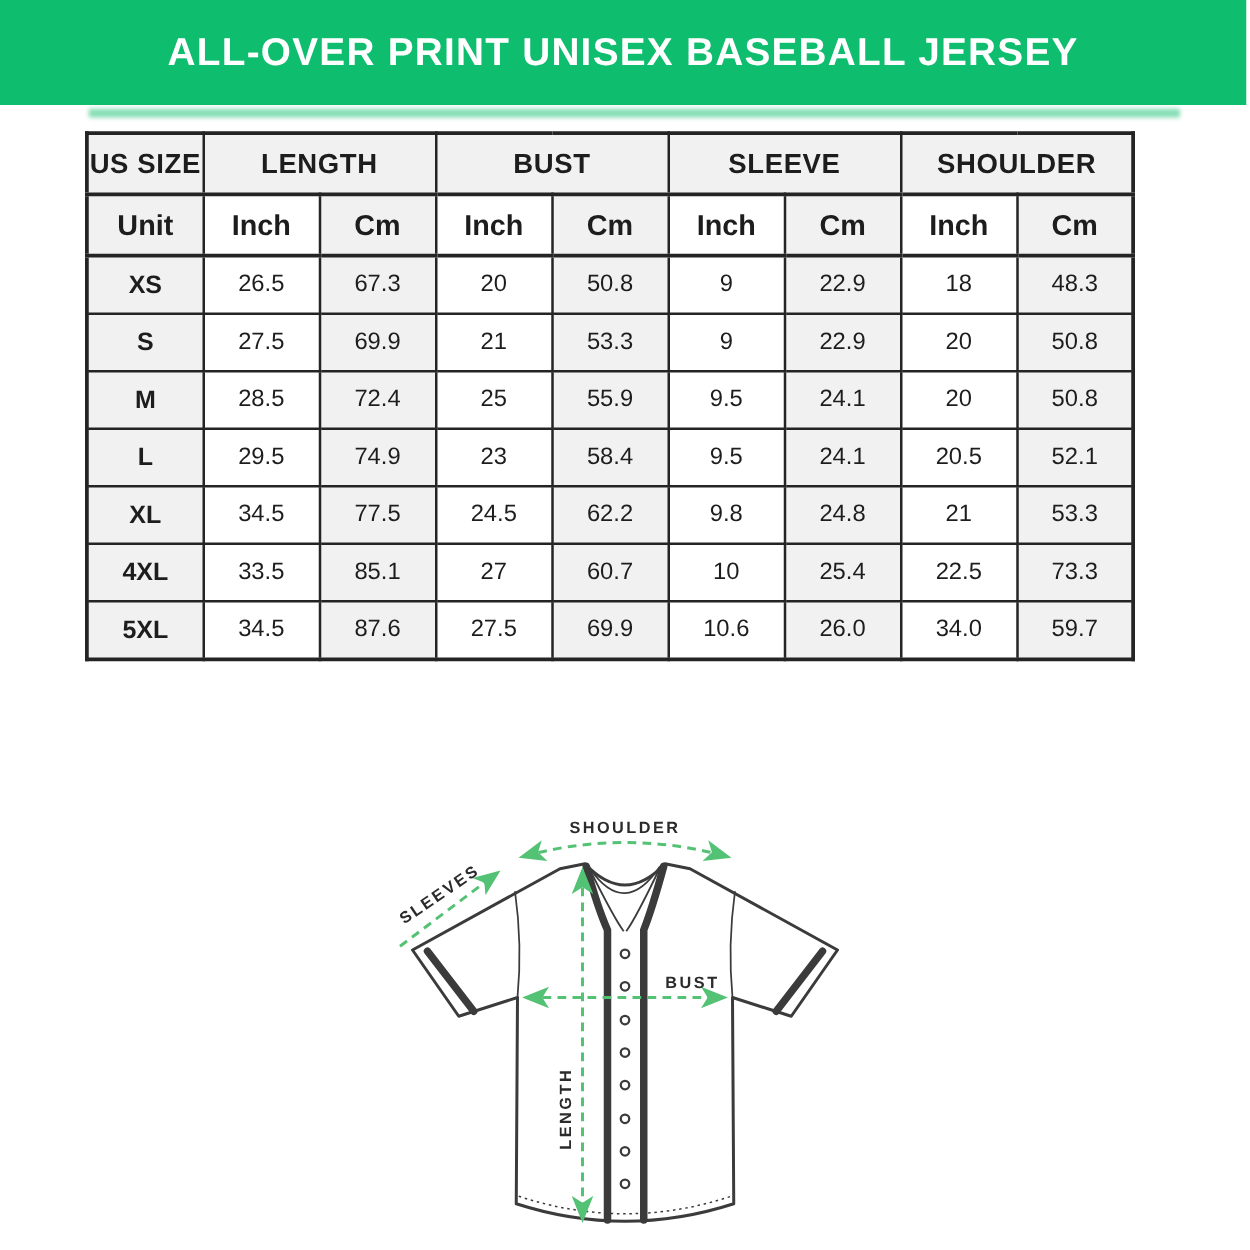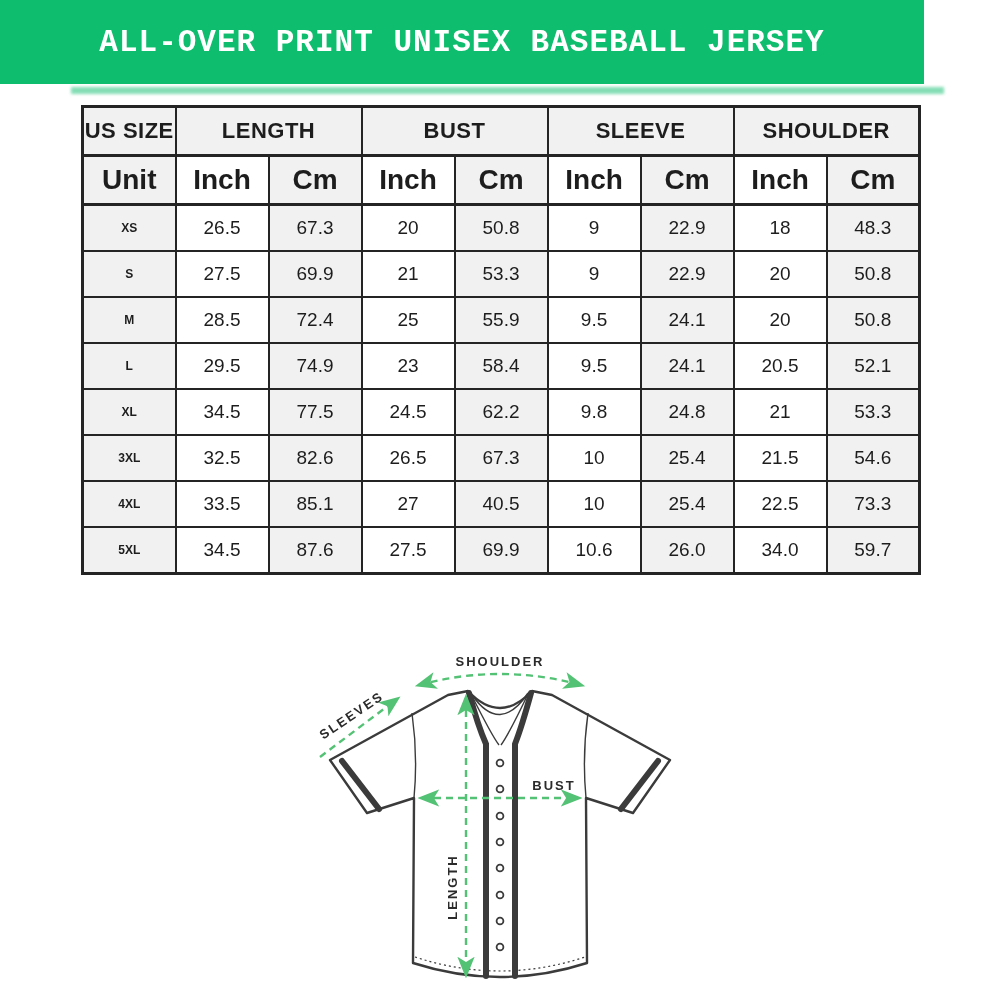--- a/index.html
+++ b/index.html
@@ -2,45 +2,45 @@
 <html><head>
 <meta charset="utf-8">
 <style>
   html,body { margin:0; padding:0; }
   body {
     width:1000px; height:1000px; background:#ffffff; position:relative;
     font-family:"Liberation Sans", sans-serif; overflow:hidden;
   }
   
   .banner {
-    position:absolute; left:0; top:0; width:924px; height:84px;
-    background:#0EBD6E; display:flex; align-items:center; justify-content:center;font-family:Liberation Mono, monospace;
+    position:absolute; left:0; top:0; width:997px; height:84px;
+    background:#0EBD6E; display:flex; align-items:center; justify-content:center;
   }
   .banner-title {
     color:#ffffff; font-weight:bold; font-size:31px; letter-spacing:1px;
     white-space:nowrap;
   }
   .banner-shadow {
     position:absolute; left:71px; top:87px; width:873px; height:7px;
     background:#0EBD6E; opacity:.5; filter:blur(1.5px);
   }
   
   table.chart {
-    position:absolute; left:81px; top:105px; width:837px;
+    position:absolute; left:68px; top:105px; width:837px;
     border-collapse:collapse; table-layout:fixed;
     border:3px solid #242424;
   }
   table.chart th, table.chart td {
     border:2px solid #242424; text-align:center; vertical-align:middle;
     color:#1d1d1d; padding:0; background:#ffffff;
   }
   .shade { background:#f1f1f1 !important; }
   tr.group-row th { height:46px; font-size:22px; font-weight:bold; letter-spacing:.5px; border-bottom-width:3px; }
-  tr.unit-row td { height:46px; font-size:28px; font-weight:bold; border-bottom-width:3px;margin-left:21px; }
-  td.size-cell { height:44px; font-size:12px; font-weight:bold; }
+  tr.unit-row td { height:46px; font-size:23px; font-weight:bold; border-bottom-width:3px;margin-left:21px; }
+  td.size-cell { height:44px; font-size:20px; font-weight:bold; }
   td.val-cell  { height:44px; font-size:19px; font-weight:normal; }
   
   .diagram { position:absolute; left:280px; top:640px; }
   .dlabel {
     font-family:"Liberation Sans", sans-serif; font-weight:bold;
     font-size:13px; fill:#2b2b2b; letter-spacing:2px;
   }
   .outline { fill:#ffffff; stroke:#3b3b3b; stroke-width:2.4; stroke-linejoin:round; }
   .seam    { fill:none; stroke:#3b3b3b; stroke-width:1.4; }
   .trim    { fill:none; stroke:#3b3b3b; stroke-width:6; stroke-linecap:round; }
@@ -138,36 +138,25 @@
         <td class="val-cell">34.5</td>
         <td class="val-cell shade">77.5</td>
         <td class="val-cell">24.5</td>
         <td class="val-cell shade">62.2</td>
         <td class="val-cell">9.8</td>
         <td class="val-cell shade">24.8</td>
         <td class="val-cell">21</td>
         <td class="val-cell shade">53.3</td>
       </tr>
       <tr>
-        <td class="size-cell shade">3XL</td>
-        <td class="val-cell">32.5</td>
-        <td class="val-cell shade">82.6</td>
-        <td class="val-cell">26.5</td>
-        <td class="val-cell shade">67.3</td>
-        <td class="val-cell">10</td>
-        <td class="val-cell shade">25.4</td>
-        <td class="val-cell">21.5</td>
-        <td class="val-cell shade">54.6</td>
-      </tr>
-      <tr>
         <td class="size-cell shade">4XL</td>
         <td class="val-cell">33.5</td>
         <td class="val-cell shade">85.1</td>
         <td class="val-cell">27</td>
-        <td class="val-cell shade">40.5</td>
+        <td class="val-cell shade">60.7</td>
         <td class="val-cell">10</td>
         <td class="val-cell shade">25.4</td>
         <td class="val-cell">22.5</td>
         <td class="val-cell shade">73.3</td>
       </tr>
       <tr>
         <td class="size-cell shade">5XL</td>
         <td class="val-cell">34.5</td>
         <td class="val-cell shade">87.6</td>
         <td class="val-cell">27.5</td>

